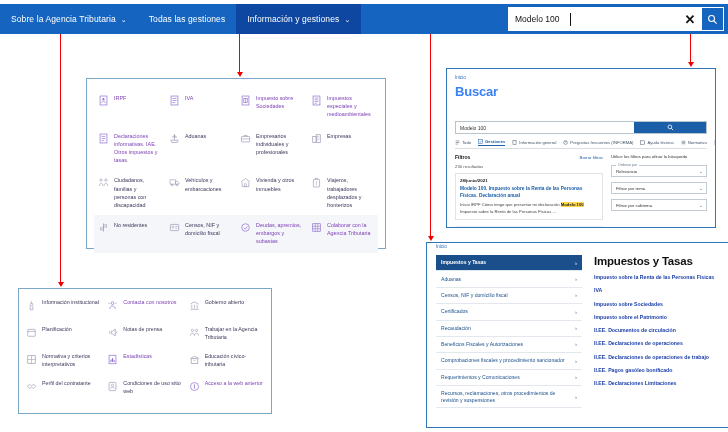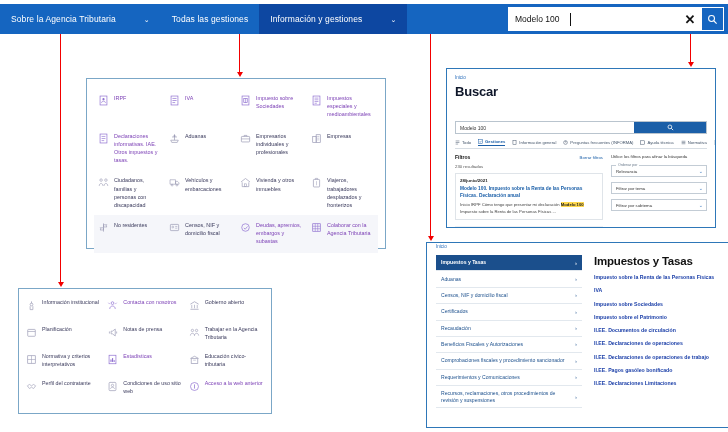--- a/index.html
+++ b/index.html
@@ -14,21 +14,20 @@
 
   
   .navbar{
     position:absolute; left:0; top:4px; width:728px; height:30px;
     background:#1565c0; display:flex; align-items:stretch;
   }
   .nav-item{
     display:flex; align-items:center; justify-content:center;
     color:#ffffff; font-size:8.5px; padding:10px 11px; white-space:nowrap;
     letter-spacing:.1px;
-    gap:23px;
   }
   .nav-item.active{ background:#0d47a1; }
   .nav-caret{ margin-left:5px; font-size:7px; line-height:1; }
   .nav-spacer{ flex:1; }
   .search-wrap{
     display:flex; align-items:center; margin:3px 4px 3px 0;
     background:#ffffff; border:1px solid #ffffff; height:24px; width:216px;
     position:relative;
   }
   .search-input{
@@ -84,21 +83,21 @@
   .ab-cell.hl .ab-label{ color:#7b3fb5; }
 
   
   #searchpanel{
     left:446px; top:68px; width:270px; height:160px;
     border:1px solid #2e77b8;
     padding:6px 8px;
     overflow:hidden;
   }
   .sp-crumb{ font-size:4.6px; color:#2a6ebb; margin-bottom:4px; }
-  .sp-title{ font-size:13px; font-weight:bold; color:#0f172a; letter-spacing:-.2px; margin-bottom:22px;}
+  .sp-title{ font-size:13px; font-weight:bold; color:#3b82f6; letter-spacing:-.2px; margin-bottom:22px;}
   .sp-searchrow{ display:flex; height:13px; border:1px solid #b9c4ce; margin-bottom:5px;}
   .sp-searchrow input{
     flex:1; border:none; outline:none; font-size:5px; padding:0 4px;
     font-family:"Liberation Sans", sans-serif; color:#333;
   }
   .sp-searchbtn{ width:72px; background:#1b5fa8; display:flex; align-items:center; justify-content:center;}
   .sp-tabs{ display:flex; align-items:center; gap:7px; border-bottom:1px solid #d7dde3; padding-bottom:2px;}
   .sp-tab{ display:flex; align-items:center; gap:2px; font-size:4.2px; color:#44556a; white-space:nowrap;}
   .sp-tab.active{ color:#1b5fa8; font-weight:bold; border-bottom:1.2px solid #1b5fa8; padding-bottom:1px;}
   .sp-tab .tico{ width:5px; height:5px; }

